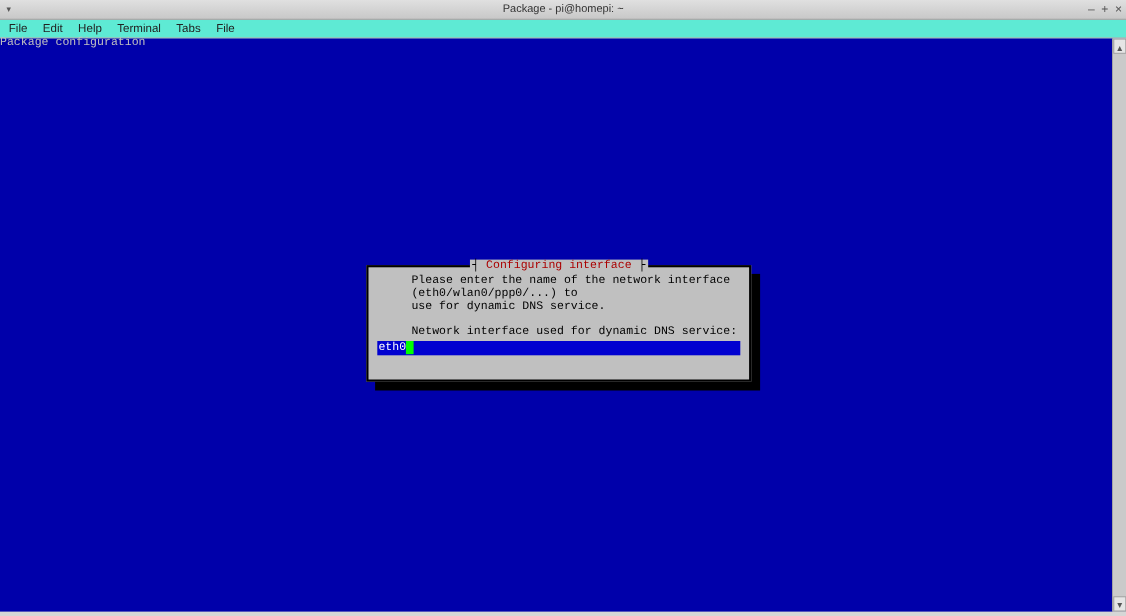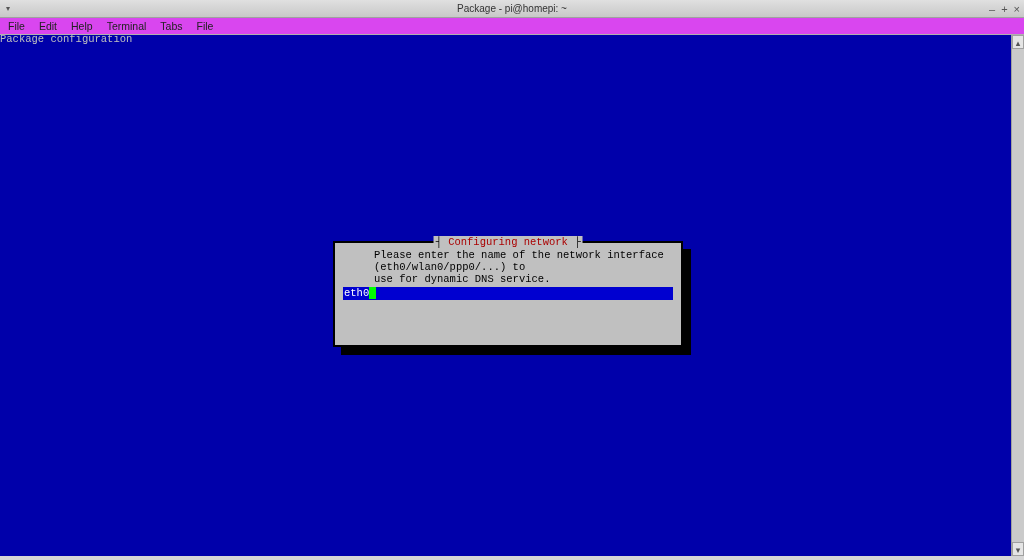--- a/index.html
+++ b/index.html
@@ -44,21 +44,21 @@
       display: flex;
       gap: 6px;
       font-size: 11px;
       color: #555;
     }
     .window-controls span {
       cursor: pointer;
     }
     .menu-bar {
       height: 17px;
-      background: #d946ef;
+      background: #5eead4;
       display: flex;
       align-items: center;
       padding-left: 8px;
       gap: 14px;
       font-size: 10.5px;
       color: #222;
       border-bottom: 1px solid #b0b0b0;
     }
     .menu-bar span {
       cursor: pointer;
@@ -200,23 +200,24 @@
   <span>Tabs</span>
   <span>File</span>
 </div>
 
 <div class="terminal">
   <div class="pkg-config">Package configuration</div>
 
   <div class="dialog-wrap">
     <div class="dialog-shadow"></div>
     <div class="dialog">
-      <span class="dialog-title">Configuring network</span>
+      <span class="dialog-title">Configuring interface</span>
       <div class="dialog-text">Please enter the name of the network interface (eth0/wlan0/ppp0/...) to</div>
       <div class="dialog-text">use for dynamic DNS service.</div>
+      <div class="dialog-text" style="margin-top:11px">Network interface used for dynamic DNS service:</div>
       <div class="input-line">
         <span class="input-text">eth0</span><span class="cursor"></span>
       </div>
     </div>
   </div>
 </div>
 
 <div class="scrollbar">
   <div class="arrow">▴</div>
   <div class="track"></div>

